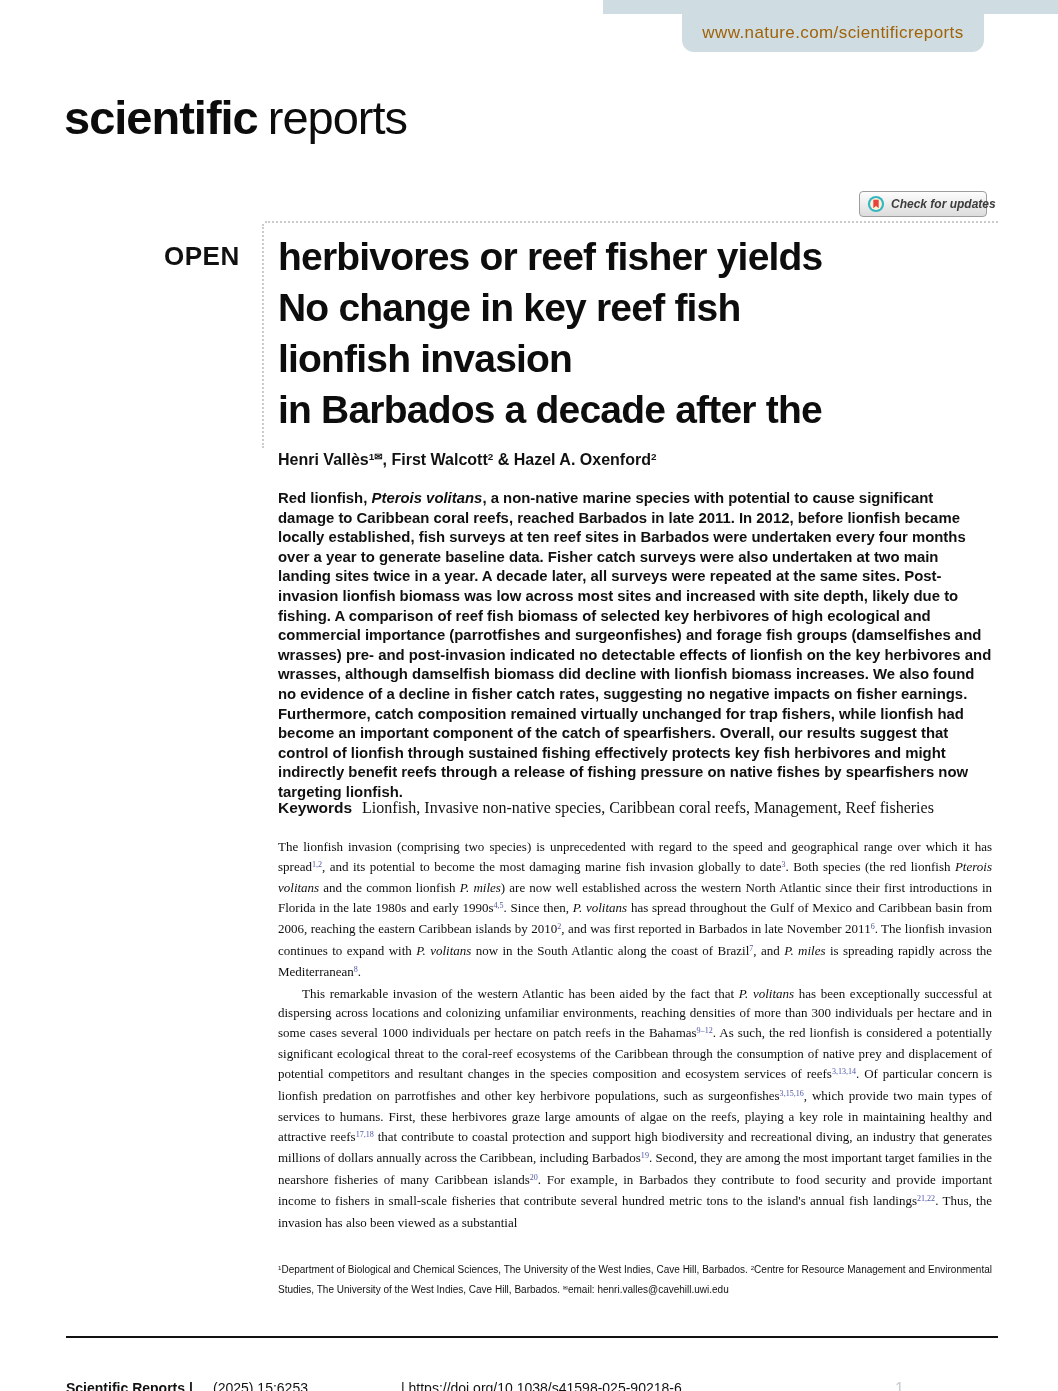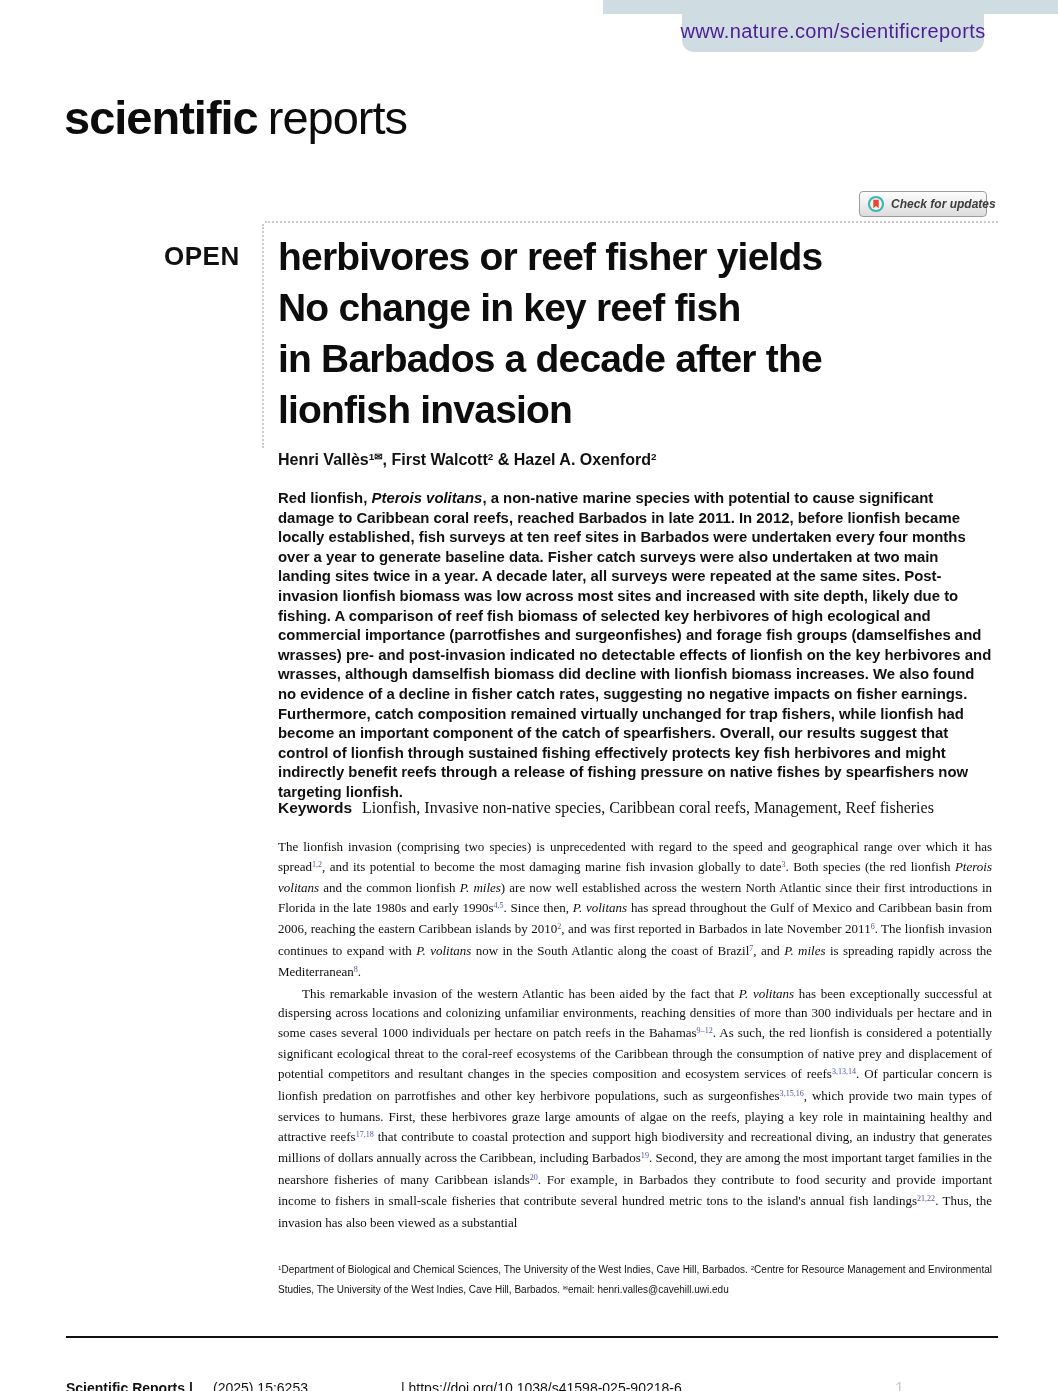--- a/index.html
+++ b/index.html
@@ -10,21 +10,21 @@
     --page-number-grey:#c5cbd1;
   }
   *{margin:0;padding:0;box-sizing:border-box;}
   body{background:#9a9a9a;font-family:"Liberation Sans",sans-serif;}
   .page{position:relative;width:1058px;height:1391px;background:#ffffff;margin:0 auto;overflow:hidden;}
 
   
   .banner-strip{position:absolute;top:0;left:603px;right:0;height:14px;background:var(--banner-bg);}
   .banner-tab{position:absolute;top:0;left:682px;width:302px;height:52px;background:var(--banner-bg);
     border-radius:0 0 12px 12px;display:flex;align-items:flex-end;justify-content:center;padding-bottom:9px;}
-  .banner-tab span{font-size:20px;color:#4c1d95;letter-spacing:.4px;}
+  .banner-tab span{font-size:17px;color:#a16207;letter-spacing:.4px;}
 
   
   .logo{position:absolute;left:64px;top:90px;font-size:47px;color:#0c0c0c;letter-spacing:-1px;white-space:nowrap;}
   .logo .b{font-weight:800;}
   .logo .l{font-weight:400;margin-left:10px;}
 
   
   .badge{position:absolute;left:859px;top:191px;width:128px;height:26px;border:1px solid #9d9d9d;border-radius:4px;
     background:linear-gradient(#fdfdfd,#dcdcdc);display:flex;align-items:center;gap:6px;padding:0 7px;cursor:pointer;font-style:italic;}
   .badge .txt{font-size:12px;font-weight:700;color:#3c3c3c;white-space:nowrap;}
@@ -95,22 +95,22 @@
   </div>
 
   <div class="dot-h"></div>
   <div class="dot-v"></div>
 
   <div class="open-label">OPEN</div>
 
   <h1 class="title">
     <span>herbivores or reef fisher yields</span>
     <span>No change in key reef fish</span>
+    <span>lionfish invasion</span>
     <span>in Barbados a decade after the</span>
-    <span>lionfish invasion</span>
   </h1>
 
   <div class="authors"><span>Henri Vallès</span><span class="st-supb">1</span><span class="st-supmail">✉</span><span>, First Walcott</span><span class="st-supb">2</span><span> &amp; Hazel A. Oxenford</span><span class="st-supb">2</span></div>
 
   <div class="abstract"><span>Red lionfish, </span><span class="st-i">Pterois volitans</span><span>, a non-native marine species with potential to cause significant damage to Caribbean coral reefs, reached Barbados in late 2011. In 2012, before lionfish became locally established, fish surveys at ten reef sites in Barbados were undertaken every four months over a year to generate baseline data. Fisher catch surveys were also undertaken at two main landing sites twice in a year. A decade later, all surveys were repeated at the same sites. Post-invasion lionfish biomass was low across most sites and increased with site depth, likely due to fishing. A comparison of reef fish biomass of selected key herbivores of high ecological and commercial importance (parrotfishes and surgeonfishes) and forage fish groups (damselfishes and wrasses) pre- and post-invasion indicated no detectable effects of lionfish on the key herbivores and wrasses, although damselfish biomass did decline with lionfish biomass increases. We also found no evidence of a decline in fisher catch rates, suggesting no negative impacts on fisher earnings. Furthermore, catch composition remained virtually unchanged for trap fishers, while lionfish had become an important component of the catch of spearfishers. Overall, our results suggest that control of lionfish through sustained fishing effectively protects key fish herbivores and might indirectly benefit reefs through a release of fishing pressure on native fishes by spearfishers now targeting lionfish.</span></div>
 
   <div class="keywords">
     <span class="kw-label">Keywords</span><span class="kw-text">Lionfish, Invasive non-native species, Caribbean coral reefs, Management, Reef fisheries</span>
   </div>
 

